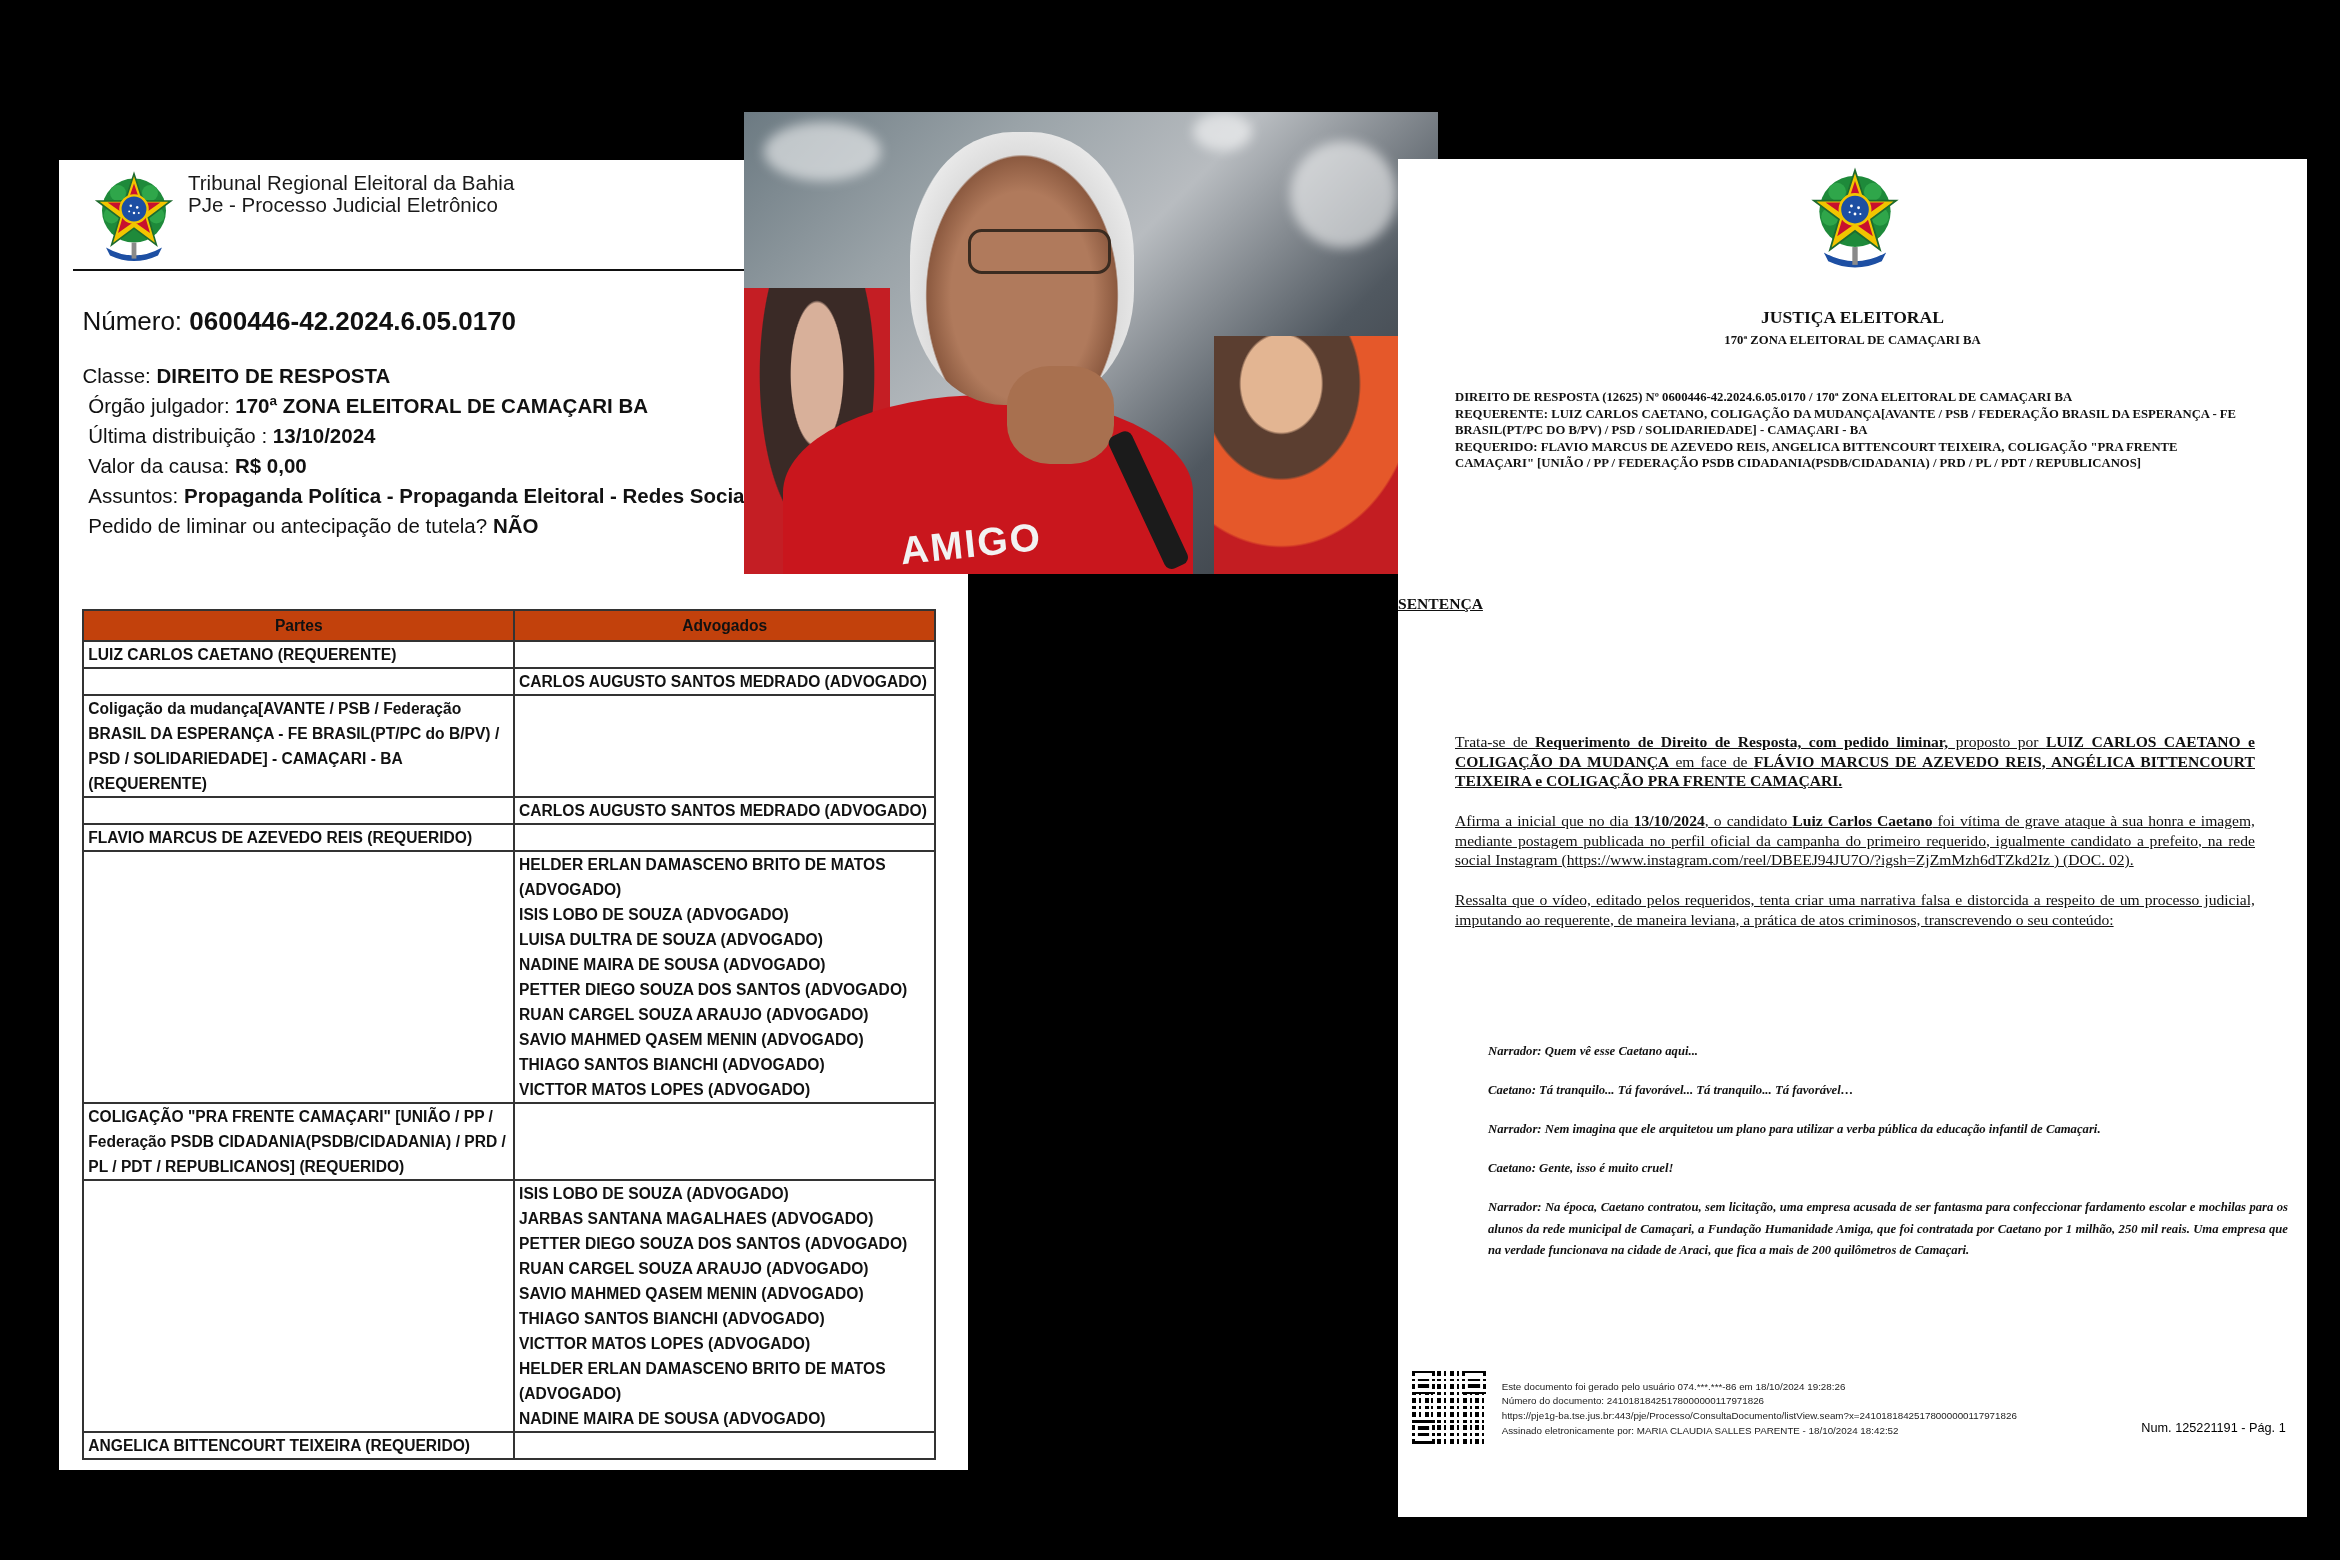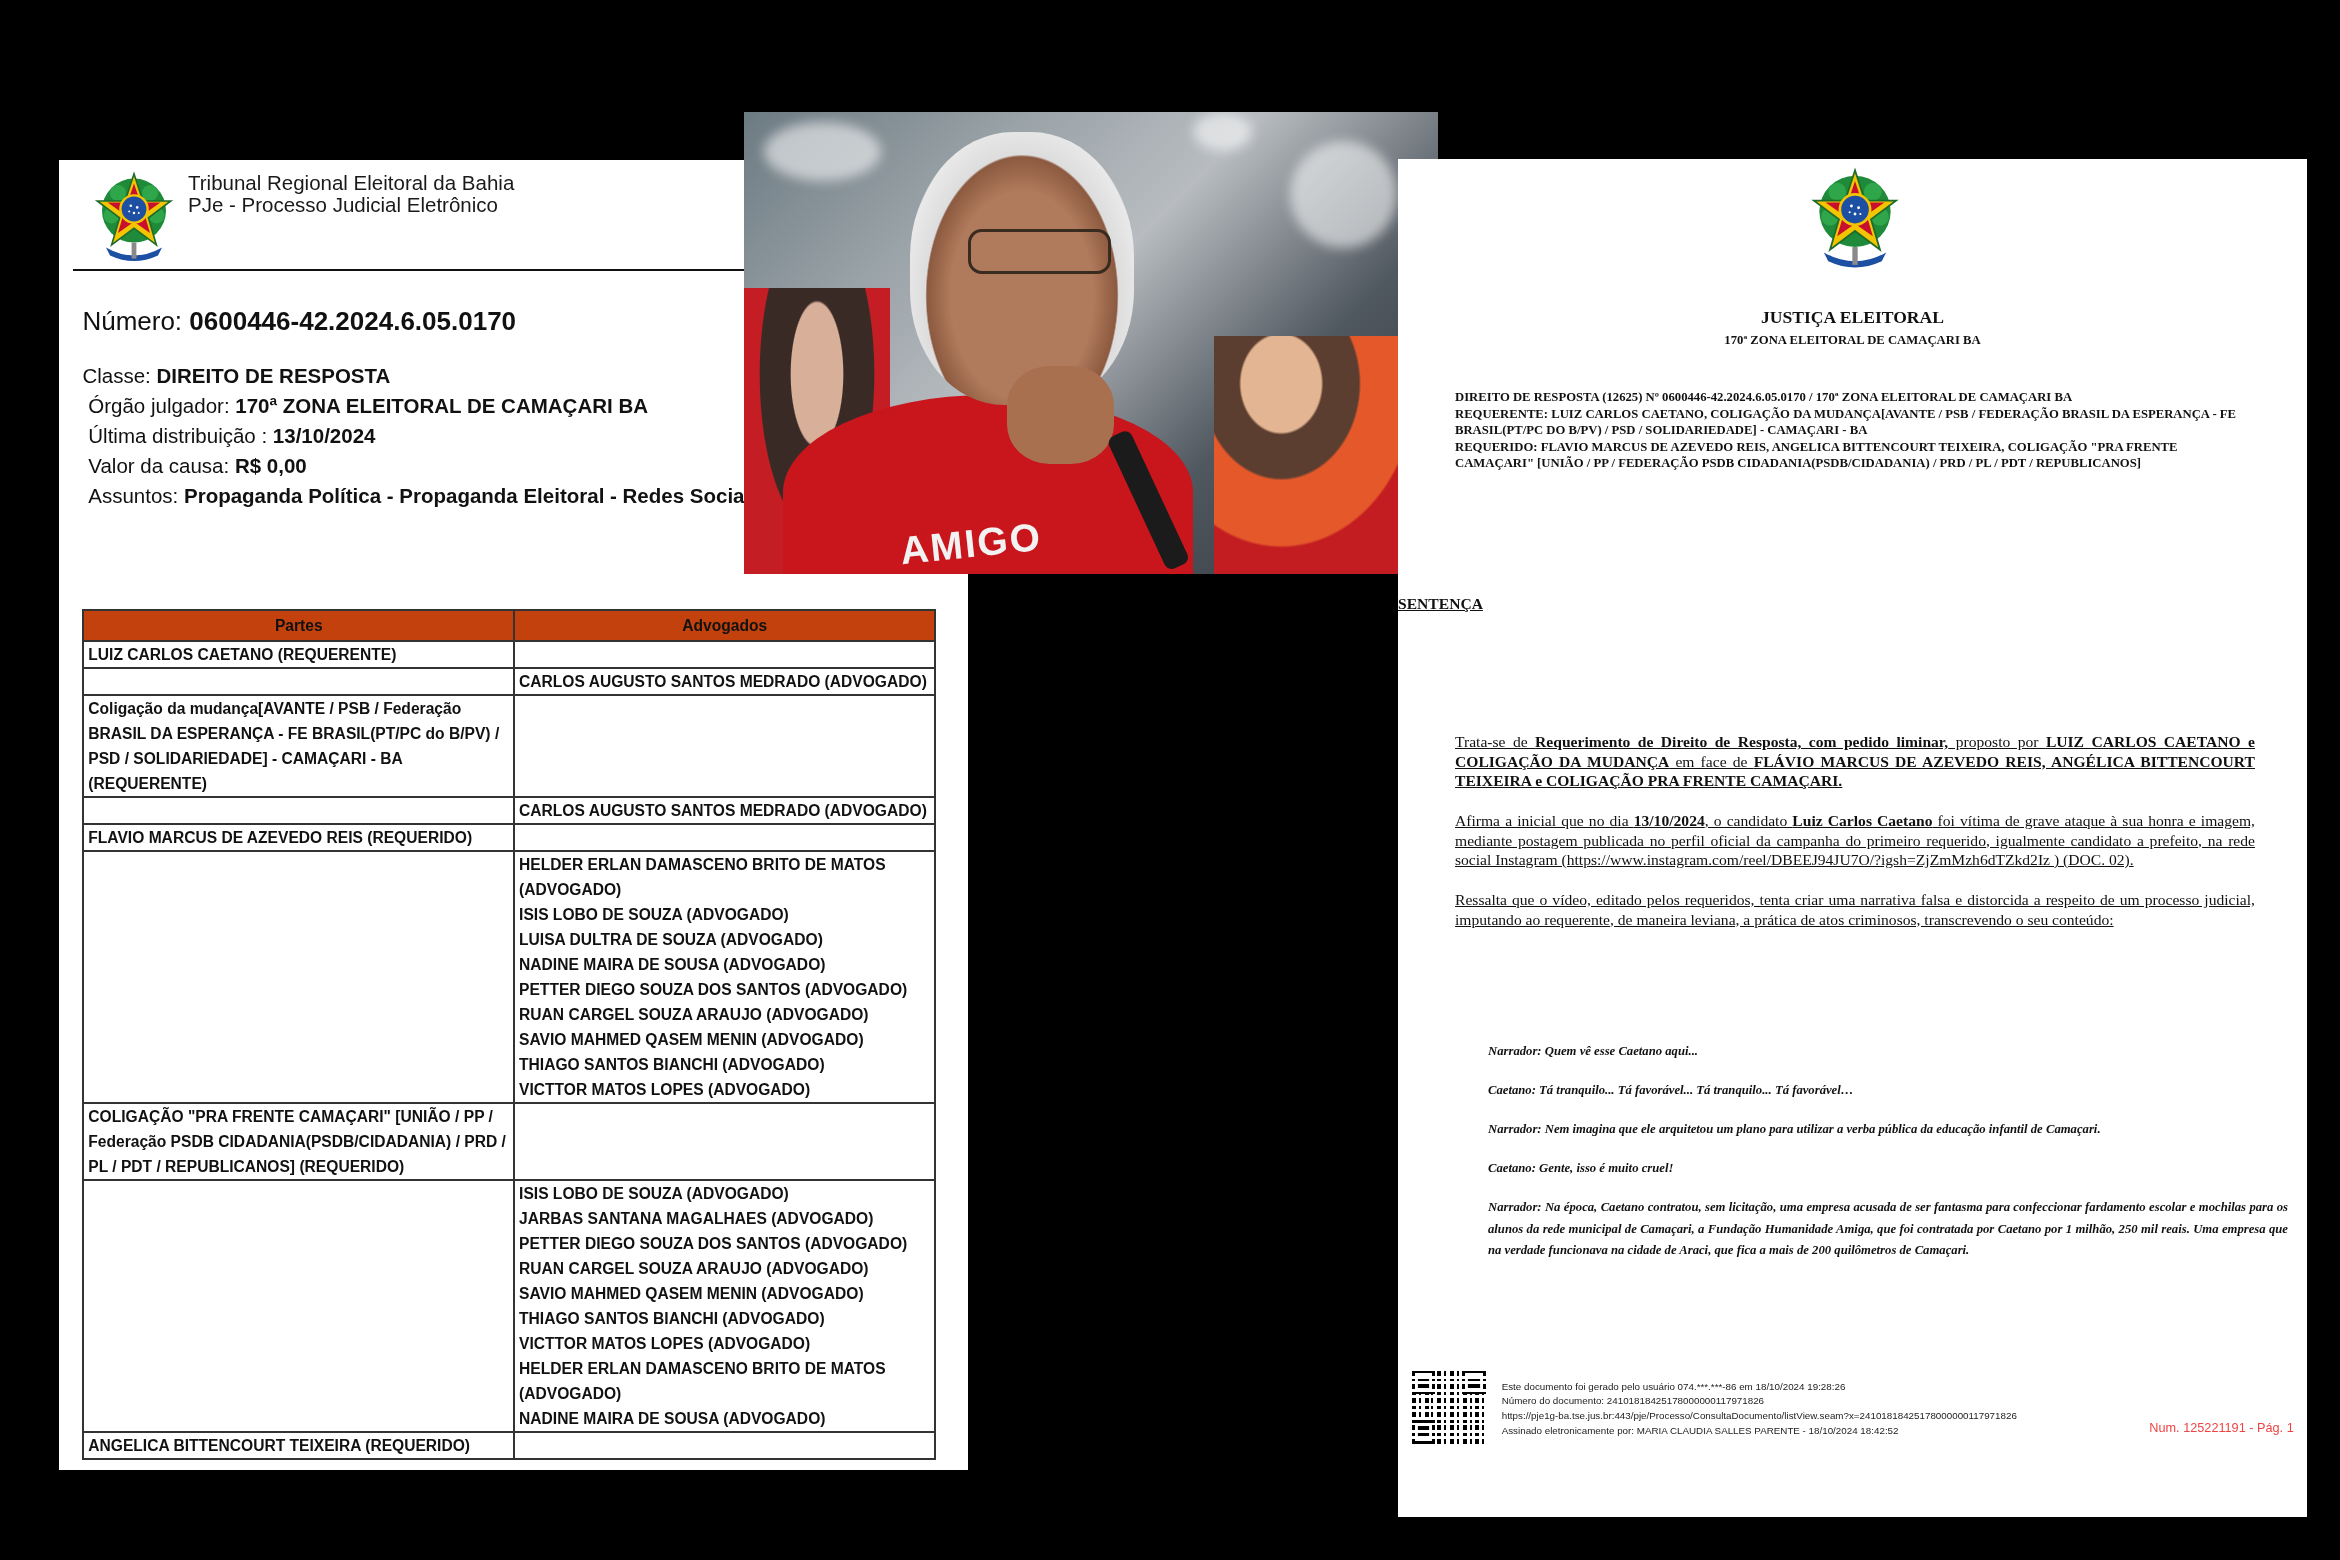--- a/index.html
+++ b/index.html
@@ -68,21 +68,21 @@
   .doc-right .transcript p { margin: 0 0 17.6px 0; }
   .doc-right .footer { position: absolute; left: 13.7px; top: 1211px; width: 882px; height: 78px; }
   .qr { position: absolute; left: 0; top: 0; width: 74px; height: 74px;
     background:
       repeating-linear-gradient(90deg, #000 0 3.9px, #fff 3.9px 6.8px, #000 6.8px 8.8px, #fff 8.8px 12.7px),
       #fff;
     -webkit-mask: repeating-linear-gradient(0deg, #000 0 4.9px, transparent 4.9px 7.8px, #000 7.8px 10.7px, transparent 10.7px 13.7px);
   }
   .qr-corner { position: absolute; width: 17.6px; height: 17.6px; border: 3.9px solid #000; background: #fff; box-shadow: inset 0 0 0 2.9px #fff, inset 0 0 0 8.8px #000; }
   .footer-text { position: absolute; left: 90px; top: 9.8px; font-size: 9.8px; line-height: 14.6px; color: #222; font-family: "Liberation Sans", sans-serif; }
-  .footer-page { position: absolute; right: 0; top: 51px; font-size: 12.7px; font-family: "Liberation Sans", sans-serif; color: #ef4444; margin-left: 24px; }
+  .footer-page { position: absolute; right: 8px; top: 51px; font-size: 12.7px; font-family: "Liberation Sans", sans-serif; color: #000000; margin-left: 24px; }
 </style>
 </head>
 <body>
 
 <svg width="0" height="0" style="position:absolute">
   <defs>
     <symbol id="brasao" viewBox="0 0 100 120">
       <circle cx="50" cy="52" r="40" fill="#1e8a3a"></circle>
       <circle cx="30" cy="30" r="10" fill="#2fa64a"></circle>
         <circle cx="70" cy="30" r="10" fill="#2fa64a"></circle>
@@ -117,20 +117,21 @@
   <div class="numero">
     <span>Número: </span><b>0600446-42.2024.6.05.0170</b>
   </div>
 
   <div class="meta">
     <div class="row"><span>Classe: </span><b>DIREITO DE RESPOSTA</b></div>
     <div class="row indent"><span>Órgão julgador: </span><b>170ª ZONA ELEITORAL DE CAMAÇARI BA</b></div>
     <div class="row indent"><span>Última distribuição : </span><b>13/10/2024</b></div>
     <div class="row indent"><span>Valor da causa: </span><b>R$ 0,00</b></div>
     <div class="row indent"><span>Assuntos: </span><b>Propaganda Política - Propaganda Eleitoral - Redes Sociais</b></div>
+    <div class="row indent"><span>Pedido de liminar ou antecipação de tutela? </span><b>NÃO</b></div>
   </div>
 
   <table class="partes">
     <thead>
       <tr>
         <th>Partes</th>
         <th>Advogados</th>
       </tr>
     </thead>
     <tbody id="partes-body">

